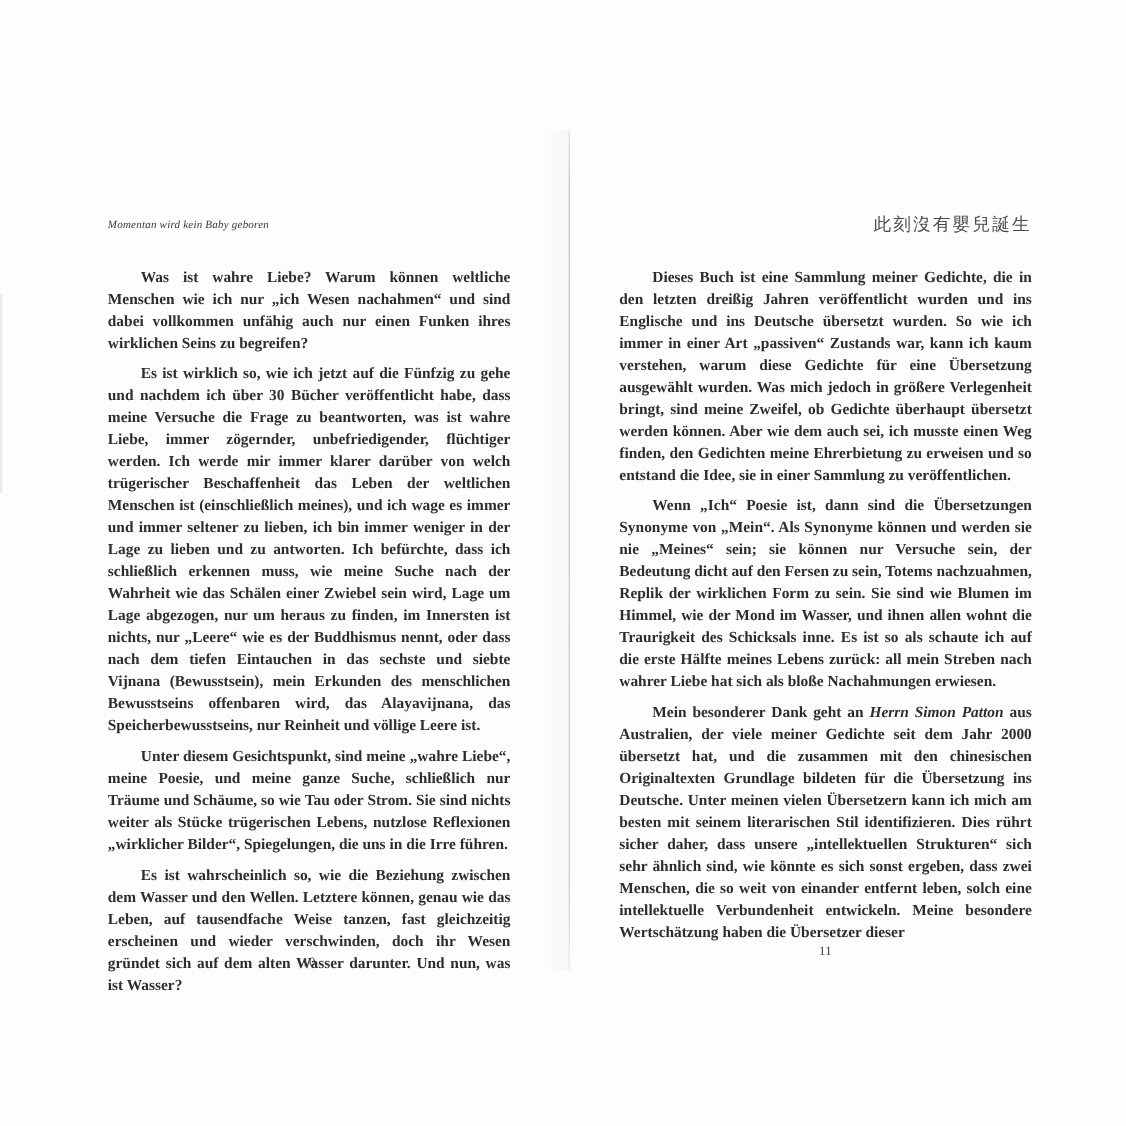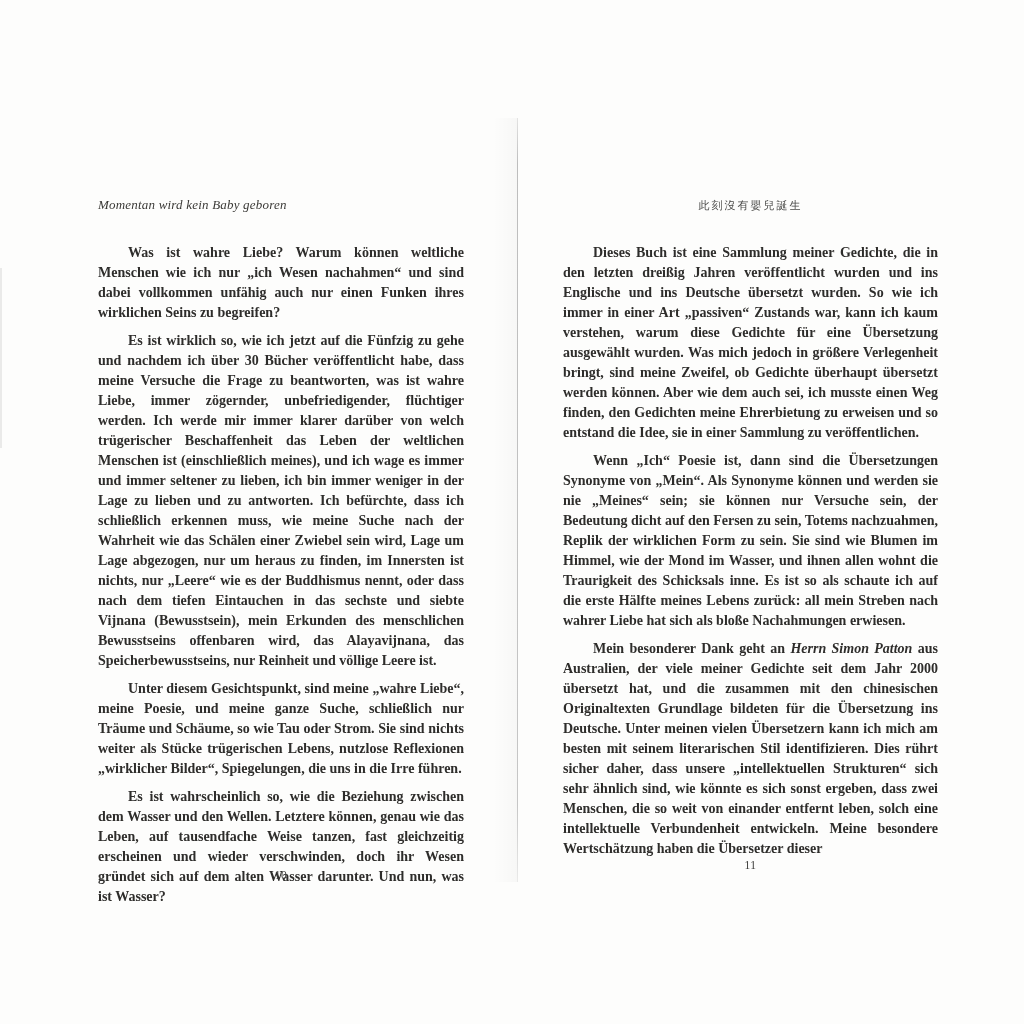--- a/index.html
+++ b/index.html
@@ -36,27 +36,27 @@
     position: absolute;
     left: 0; top: 268px;
     width: 2px; height: 180px;
     background: rgba(120,120,120,0.14);
   }
   .page { position: absolute; top: 197px; }
   .page.left  { left: 98px;  width: 366px; }
   .page.right { left: 563px; width: 375px; }
 
   .running-head {
-    font-size: 13px; line-height: 16px;
+    font-size: 10px; line-height: 16px;
     color: #3a3936;
   }
   .page.left .running-head { font-style: italic; letter-spacing: 0.2px; }
   .page.right .running-head {
-    text-align: center;
-    font-size: 11px;
+    text-align: right;
+    font-size: 16px;
     letter-spacing: 2px;
     color: #4a4a48;
   }
 
   .body-text {
     margin-top: 30px;
     font-size: 14px;
     line-height: 20px;
     text-align: justify;
     text-justify: inter-word;

